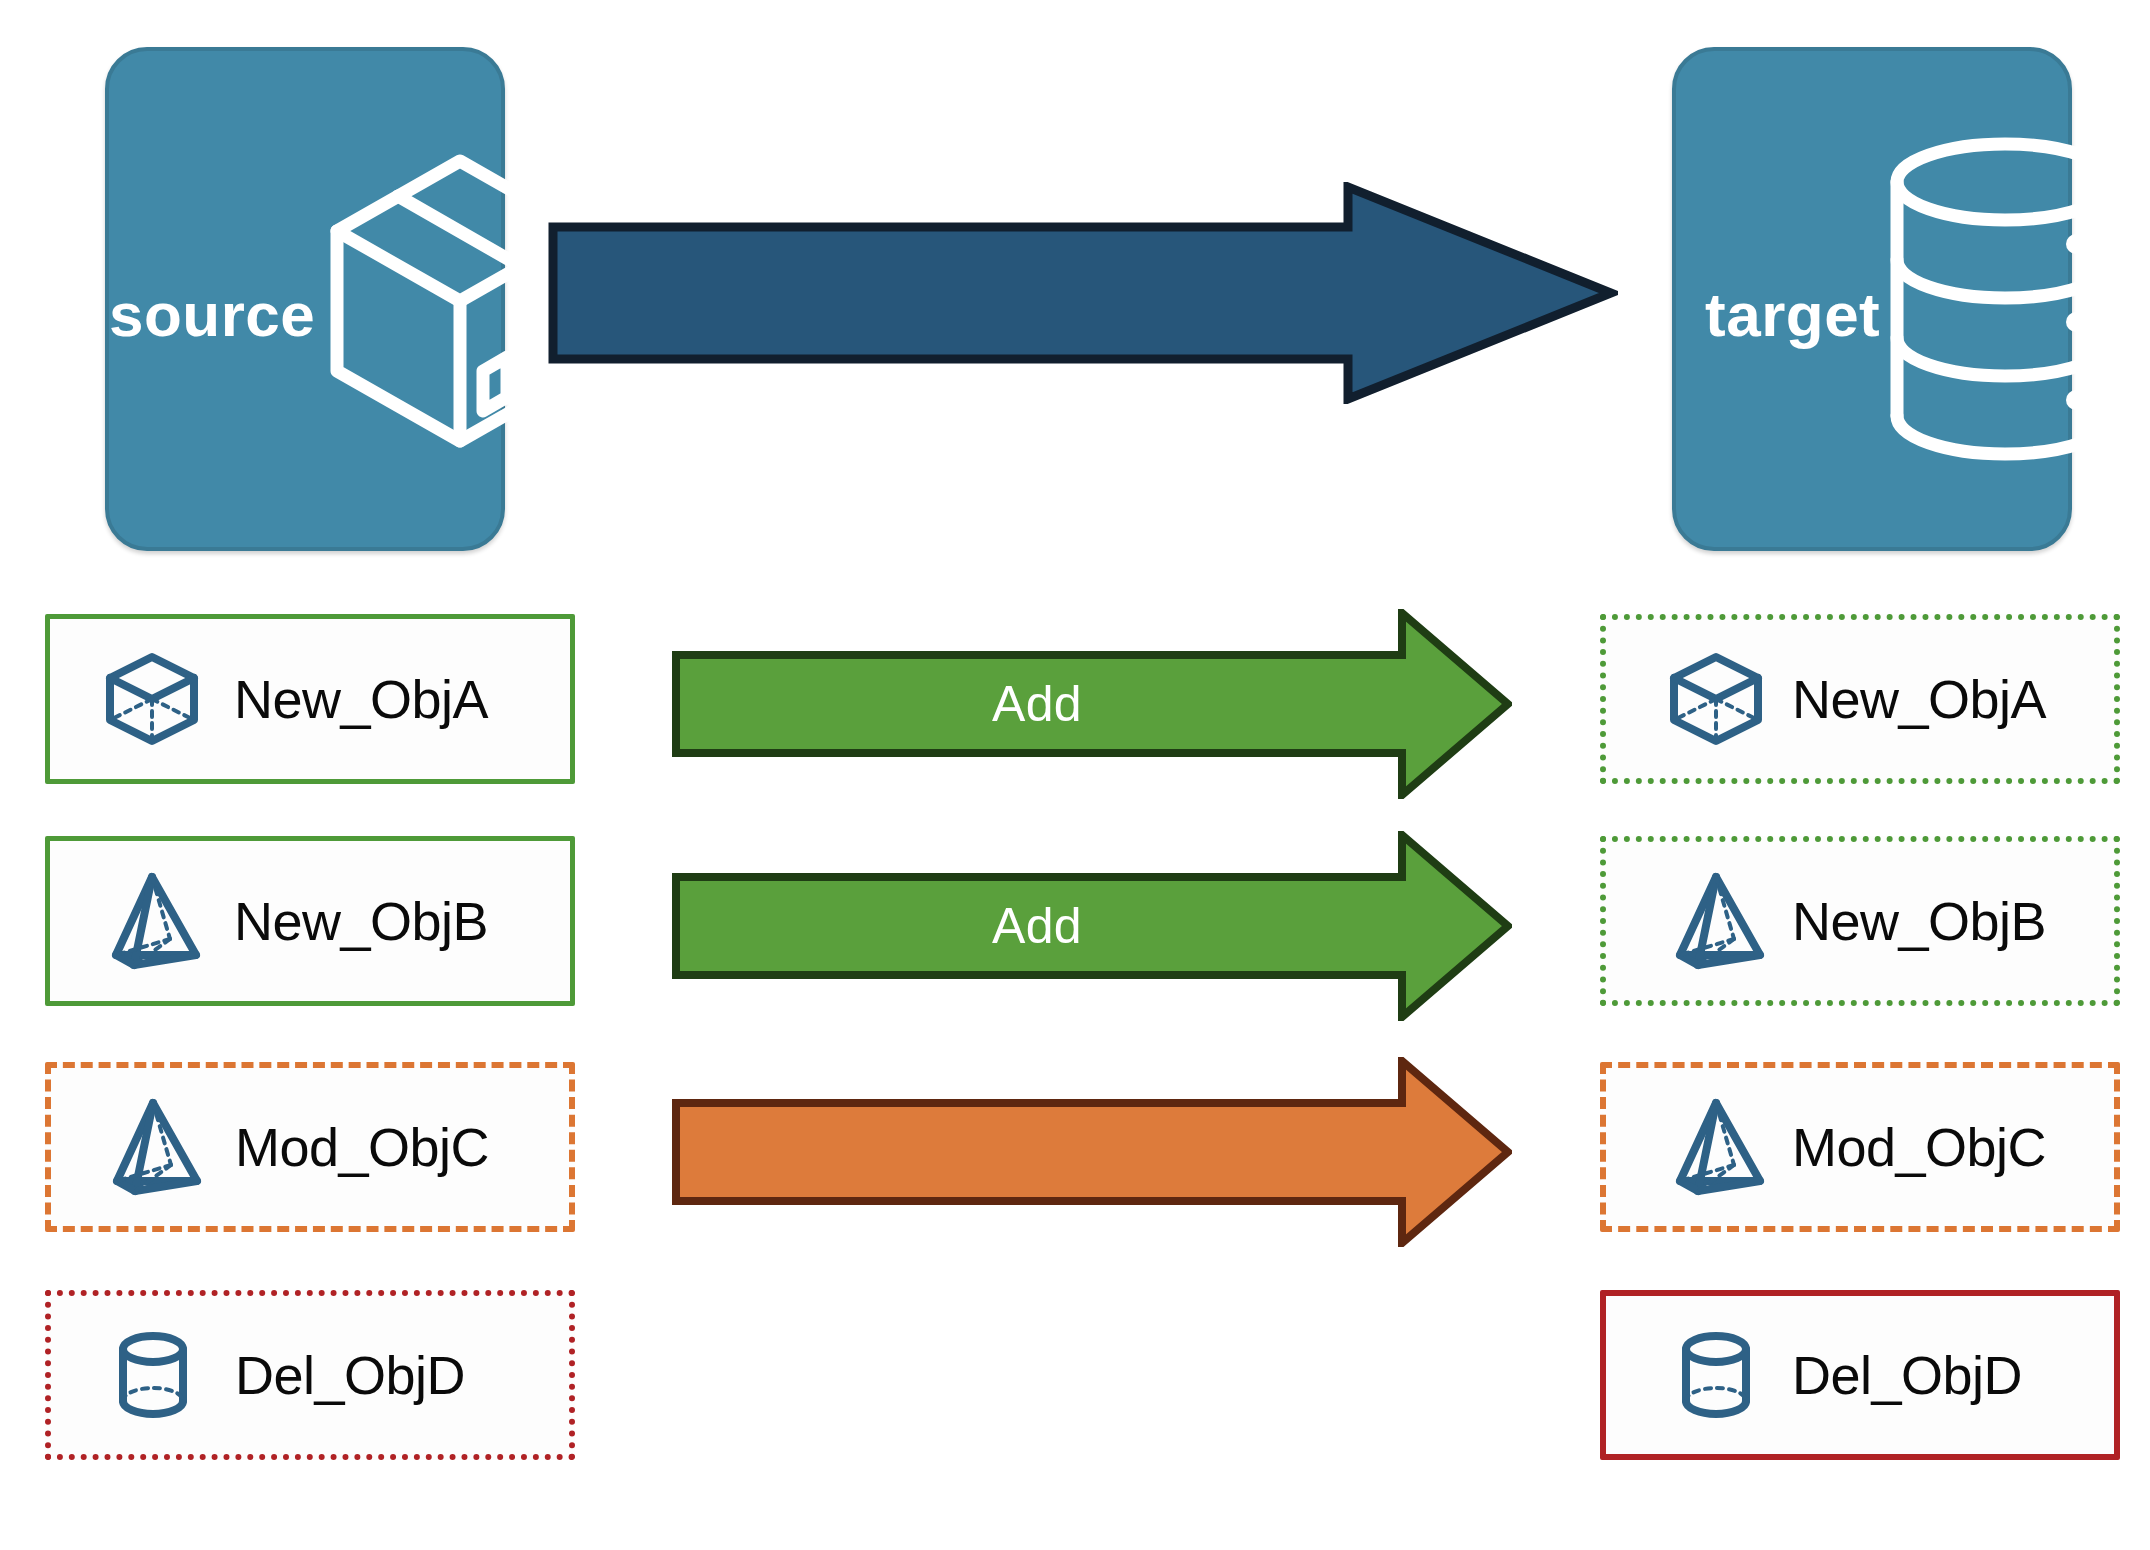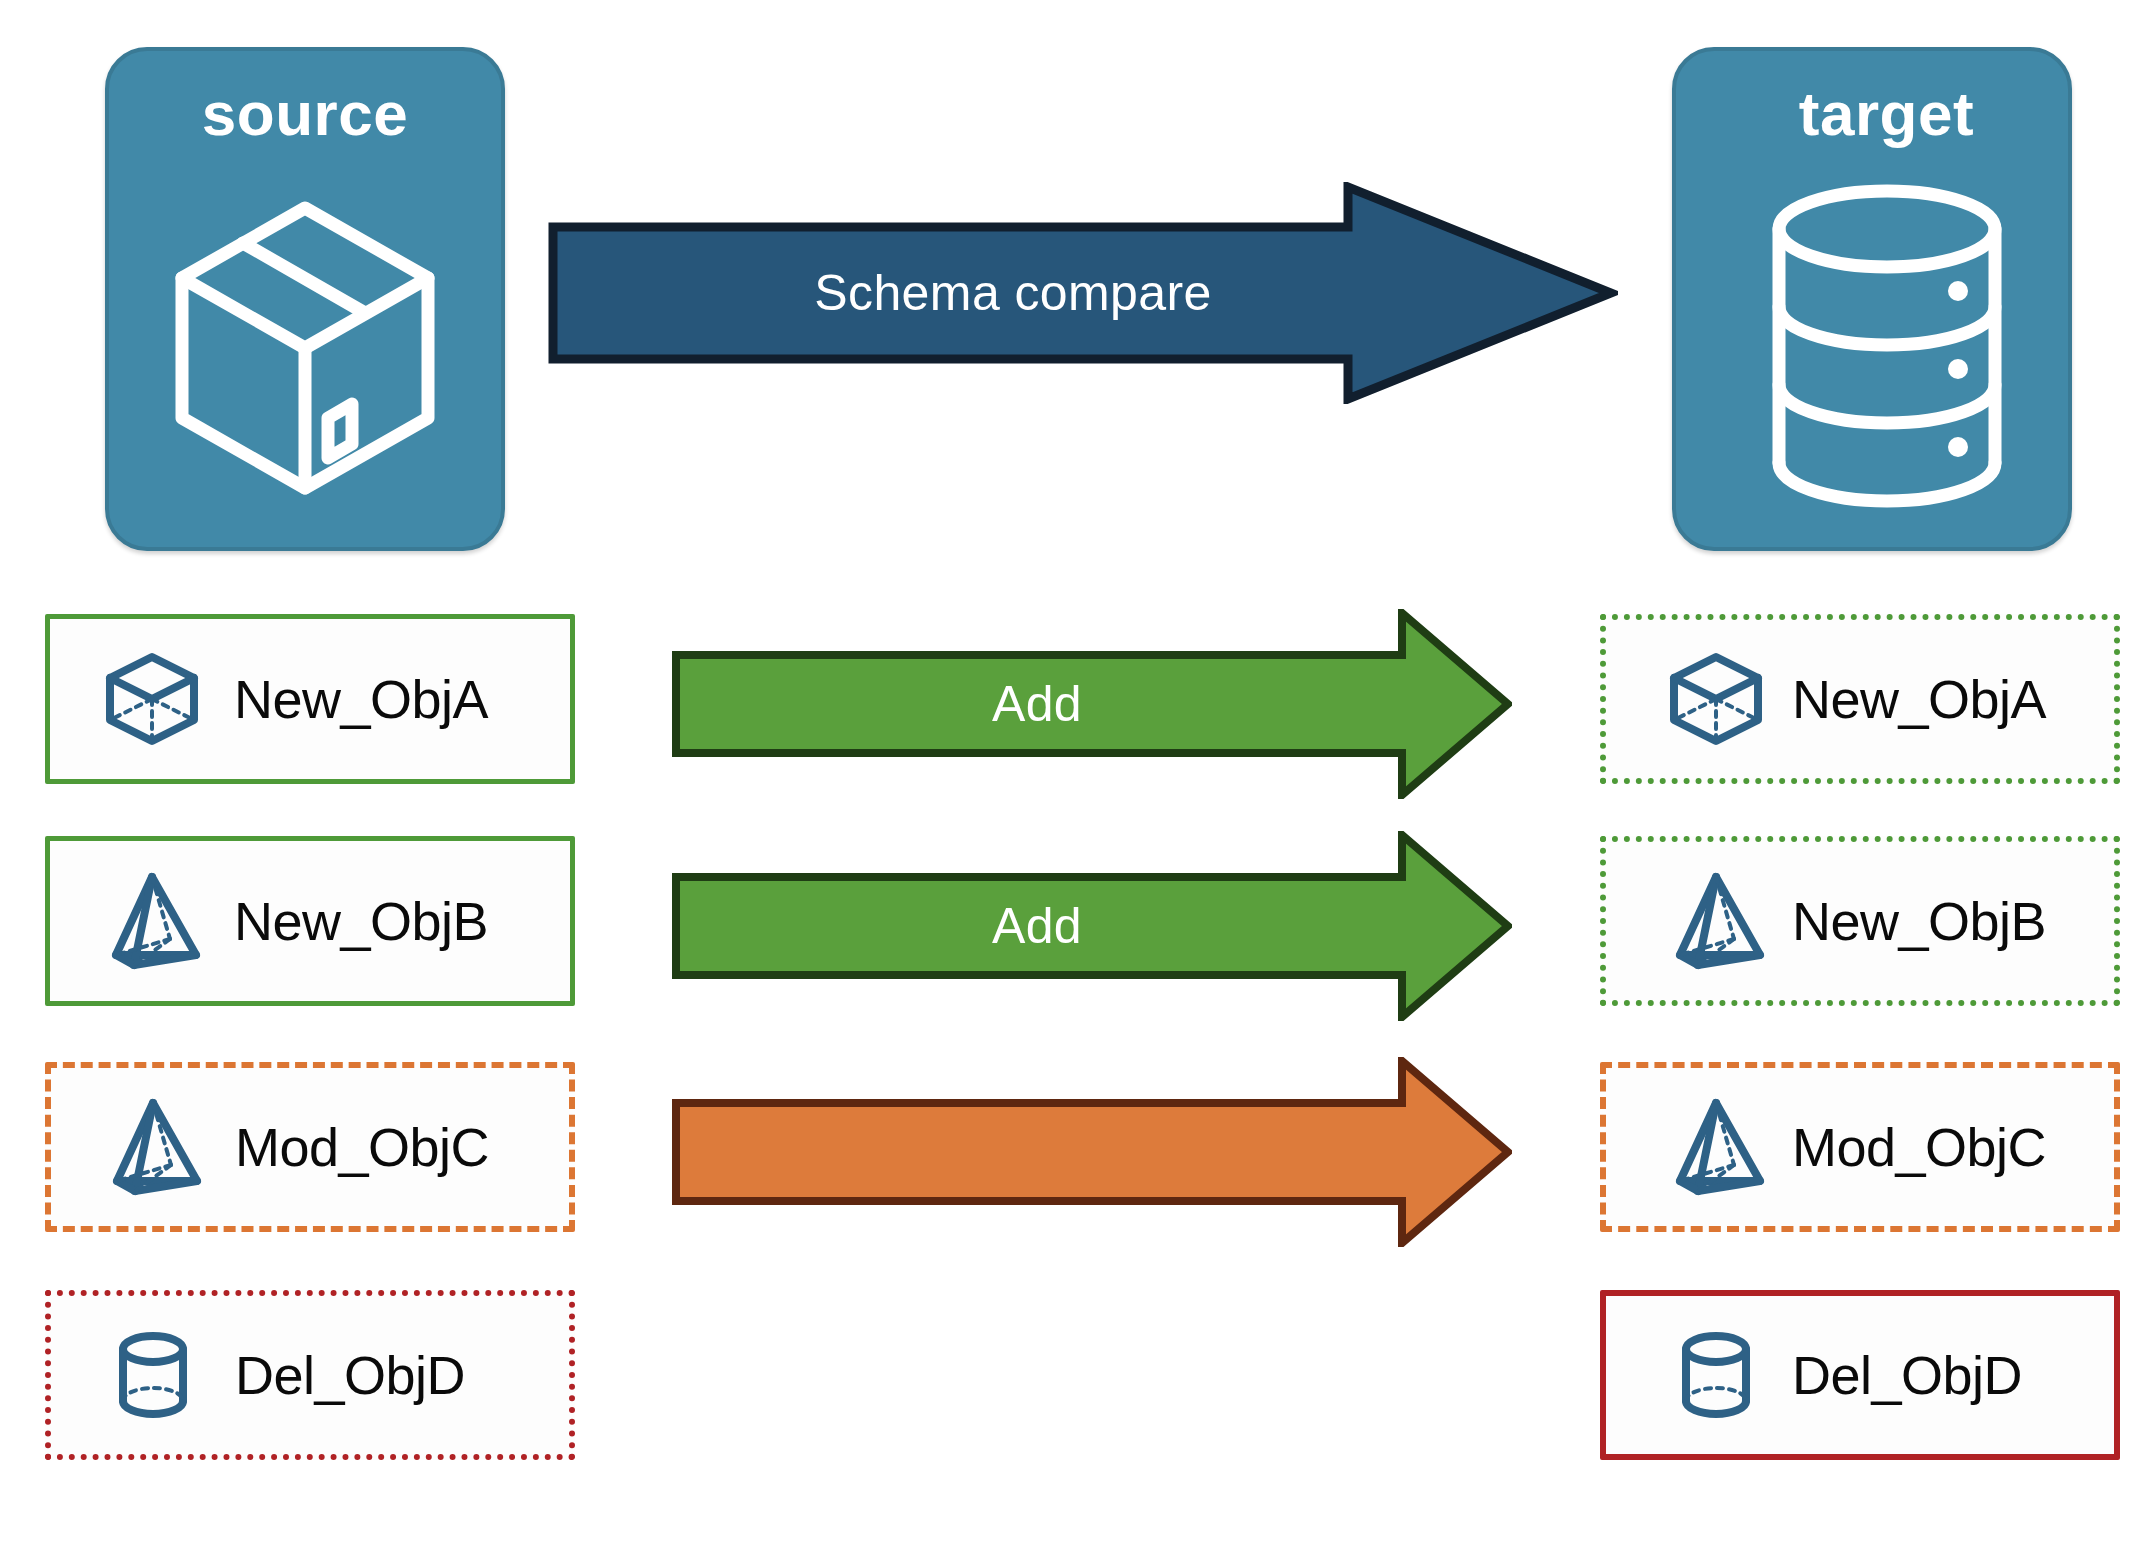--- a/index.html
+++ b/index.html
@@ -16,21 +16,21 @@
   }
 
   
   .endpoint {
     position: absolute;
     background: #4189A8;
     border: 4px solid #3A7A95;
     border-radius: 42px;
     box-sizing: border-box;
     display: flex;
-    flex-direction: column;
+    flex-direction: row;
     align-items: center;
     box-shadow: 0 3px 4px rgba(0,0,0,0.18);
   }
   .endpoint-title {
     color: #ffffff;
     font-size: 62px;
     font-weight: bold;
     letter-spacing: 0.5px;
     margin-top: 32px;
     line-height: 1;
@@ -160,21 +160,20 @@
         <path d="M168 232 L192 218 L192 258 L168 272 Z"></path>
       </g>
     </svg>
   </div>
 </div>
 
 <div id="compare-arrow">
   <svg width="1070" height="222" viewBox="0 0 1070 222" aria-hidden="true">
     <path d="M5 45 L800 45 L800 5 L1063 111 L800 217 L800 177 L5 177 Z" fill="#27567A" stroke="#111F2E" stroke-width="9" stroke-linejoin="miter"></path>
   </svg>
-  <div class="arrow-label">Schema compare</div>
 </div>
 
 <div class="endpoint" id="target-card">
   <div class="endpoint-title">target</div>
   <div class="endpoint-art">
     <svg width="250" height="330" viewBox="0 0 250 330" aria-hidden="true">
       <g fill="none" stroke="#ffffff" stroke-width="13" stroke-linejoin="round" stroke-linecap="round">
         <ellipse cx="125" cy="48" rx="108" ry="38"></ellipse>
         <path d="M17 48 L17 282"></path>
         <path d="M233 48 L233 282"></path>

